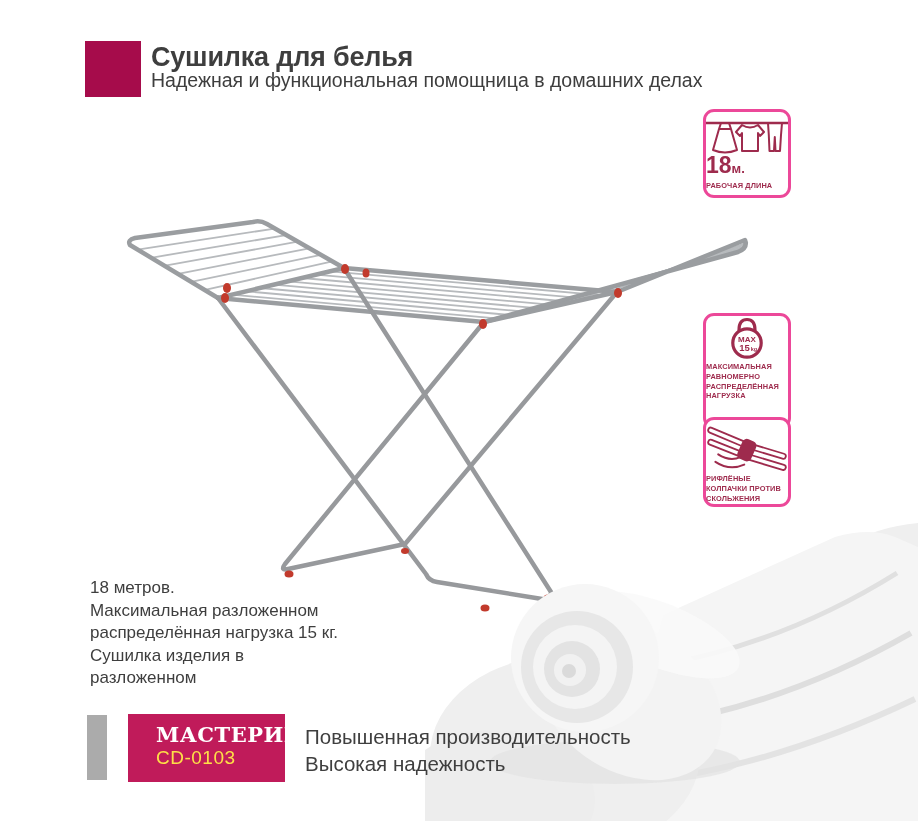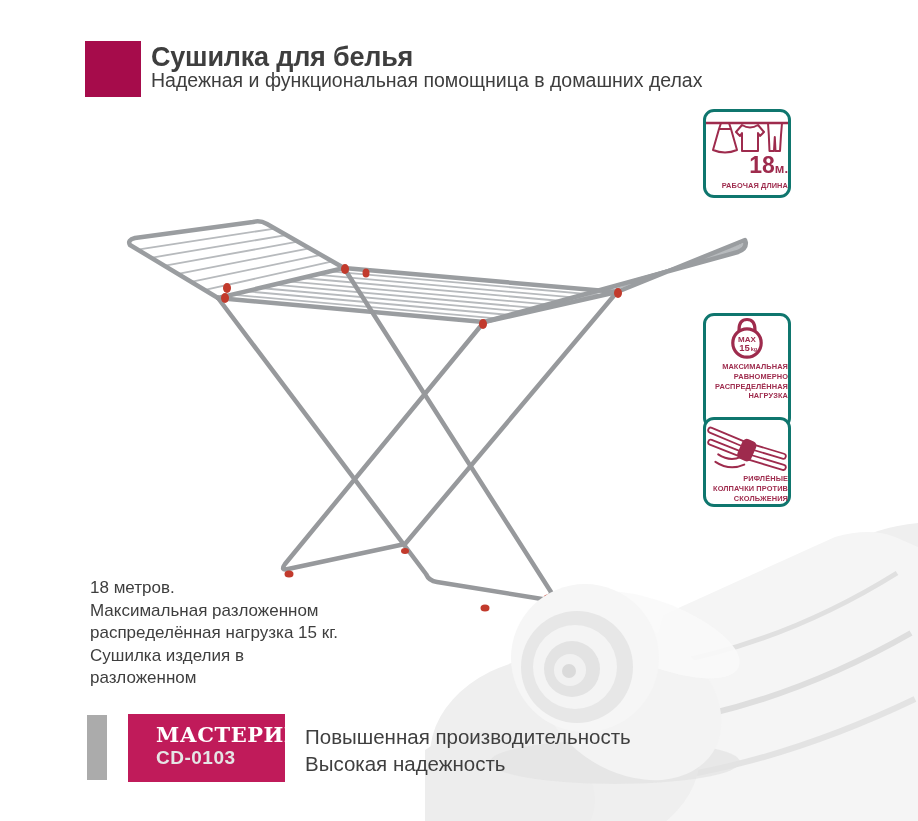--- a/index.html
+++ b/index.html
@@ -10,41 +10,41 @@
   
   .accent-square{left:85px;top:41px;width:56px;height:56px;background:#A60C4B;}
   .page-title{left:151px;top:42px;font-size:27px;font-weight:bold;letter-spacing:-0.2px;}
   .page-subtitle{left:151px;top:69px;font-size:19.5px;}
 
   
   .rack-svg{left:85px;top:212px;width:670px;height:425px;}
   .towels-svg{left:425px;top:515px;width:493px;height:306px;}
 
   
-  .badge{left:703px;width:88px;box-sizing:border-box;border:3px solid #0f766e;border-radius:11px;
-         color:#9E2B4D;text-align:right;background:#fff;}
+  .badge{left:703px;width:88px;box-sizing:border-box;border:3px solid #ec4899;border-radius:11px;
+         color:#9E2B4D;text-align:left;background:#fff;}
   .badge-1{top:109px;height:89px;}
   .badge-2{top:313px;height:116px;}
   .badge-3{top:417px;height:90px;}
   .badge svg{display:block;margin:0 auto;}
   .b1-value{font-size:23px;font-weight:bold;line-height:20px;margin-top:-1px;}
   .b1-unit{font-size:13px;font-weight:bold;}
   .b-label{font-size:7.4px;font-weight:bold;line-height:1.32;letter-spacing:0.1px;margin-top:2px;}
   .b-label span{display:block;}
 
   
   .specs{left:90px;top:577px;width:260px;font-size:17px;line-height:22.5px;}
   .specs span{display:block;}
 
   
   .gray-bar{left:87px;top:715px;width:20px;height:65px;background:#ABABAB;}
   .brand-badge{left:128px;top:714px;width:157px;height:68px;background:#C01B5A;box-sizing:border-box;
                padding:9px 0 0 28px;color:#fff;}
   .brand-name{font-family:"DejaVu Serif",serif;font-weight:bold;font-size:21px;letter-spacing:0.5px;line-height:1.1;}
-  .brand-model{font-size:19px;font-weight:bold;color:#e5e5e5;letter-spacing:0.5px;margin-top:1px;}
+  .brand-model{font-size:19px;font-weight:normal;color:#fde047;letter-spacing:0.5px;margin-top:1px;}
   .taglines{left:305px;top:723px;font-size:20.5px;line-height:27px;color:#3F3F3F;}
   .taglines span{display:block;}
 </style>
 </head>
 <body>
 
 <div class="page">
 
   <div class="abs accent-square"></div>
   <div class="abs page-title">Сушилка для белья</div>

